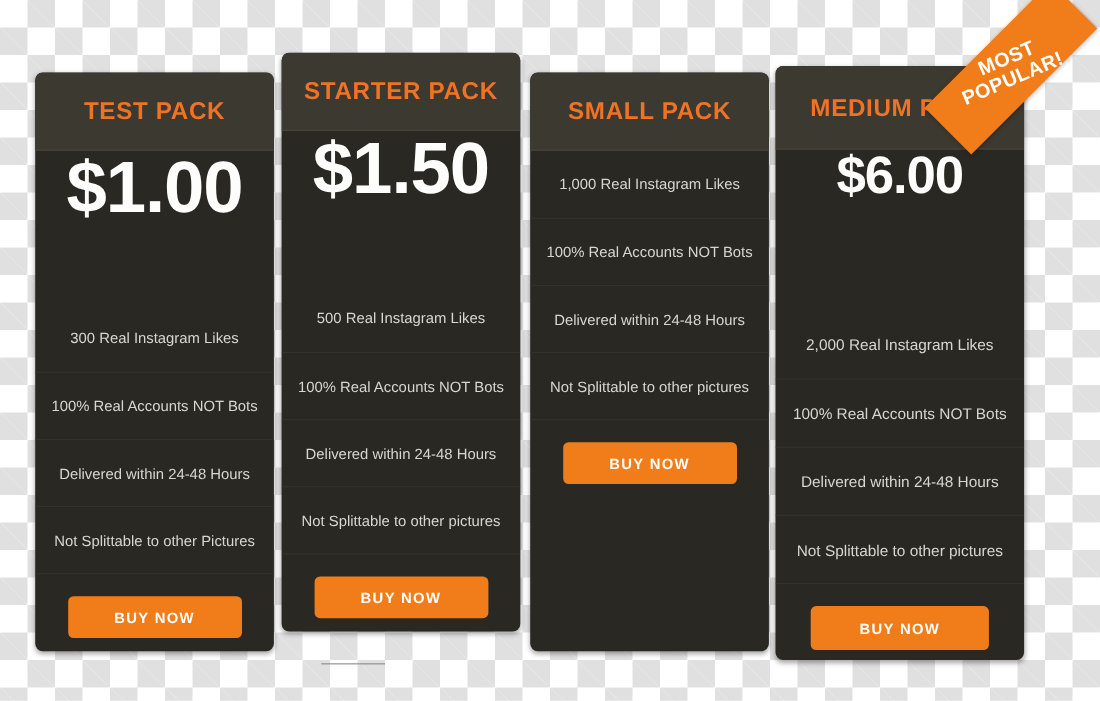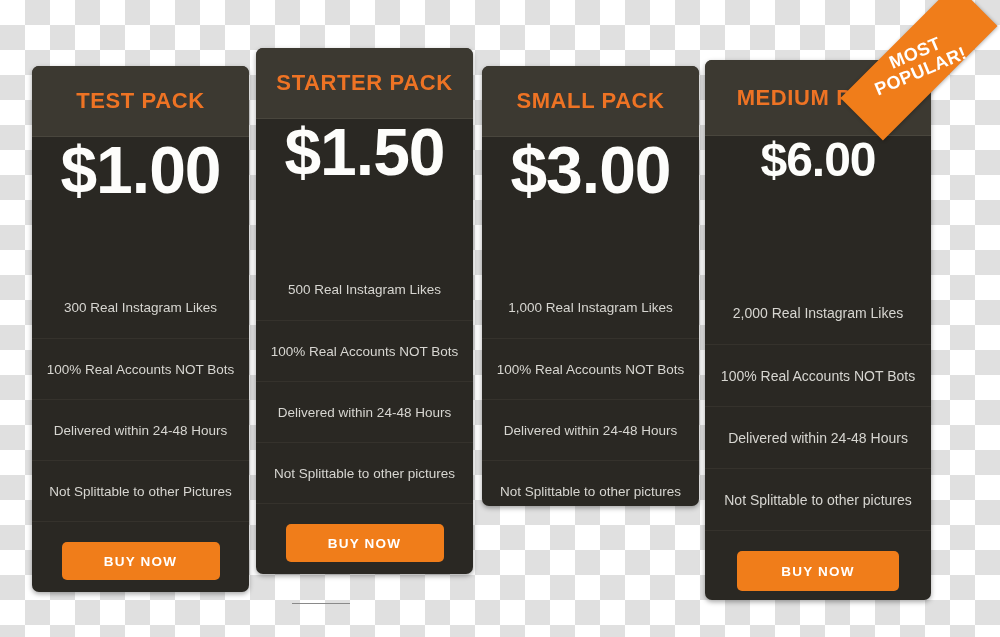--- a/index.html
+++ b/index.html
@@ -208,26 +208,23 @@
       <div class="feature">500 Real Instagram Likes</div>
       <div class="feature">100% Real Accounts NOT Bots</div>
       <div class="feature">Delivered within 24-48 Hours</div>
       <div class="feature">Not Splittable to other pictures</div>
     </div>
     <div class="buy-zone">
       <button class="buy-button">BUY NOW</button>
     </div>
   </div>
 
-  <div class="card" style="left:482px; top:66px; width:217px; height:440px;">
+  <div class="card" style="left:482px; top:66px; width:217px; height:526px;">
     <div class="card-header">
       <div class="card-title">SMALL PACK</div>
-    </div>
-    <div class="price-block">
-      <div class="price">$3.00</div>
     </div>
     <div class="features">
       <div class="feature">1,000 Real Instagram Likes</div>
       <div class="feature">100% Real Accounts NOT Bots</div>
       <div class="feature">Delivered within 24-48 Hours</div>
       <div class="feature">Not Splittable to other pictures</div>
     </div>
     <div class="buy-zone">
       <button class="buy-button">BUY NOW</button>
     </div>

